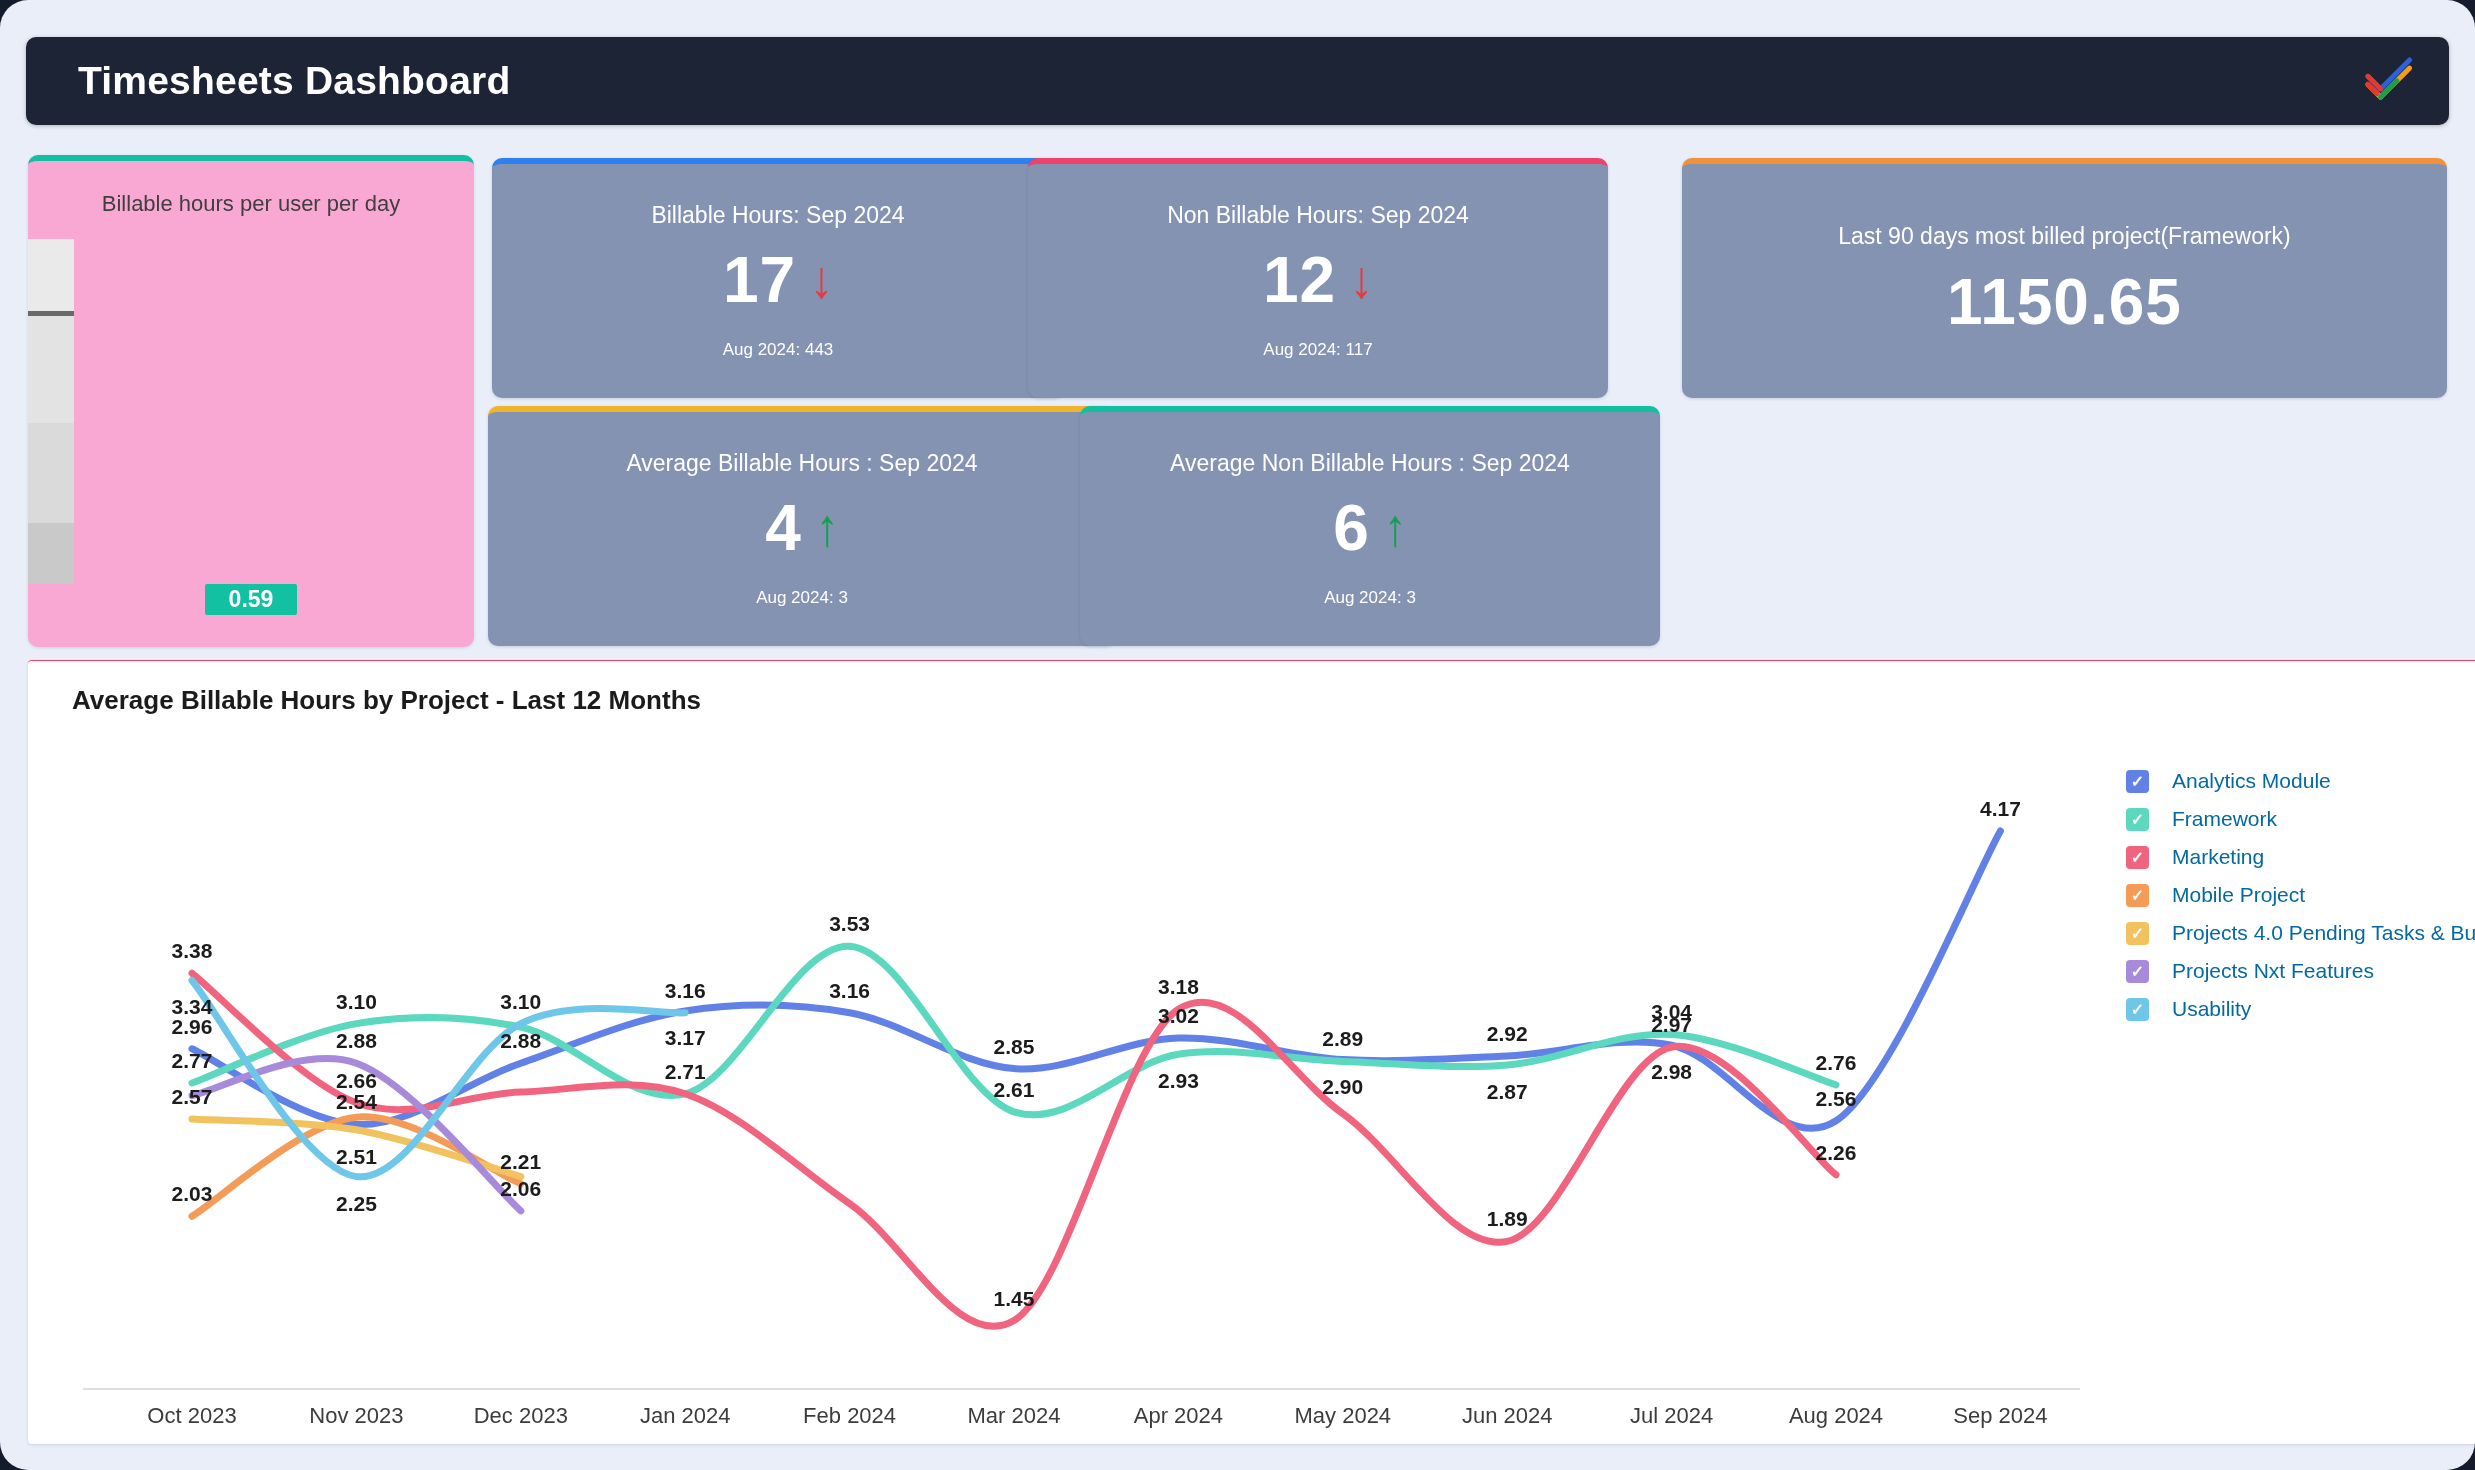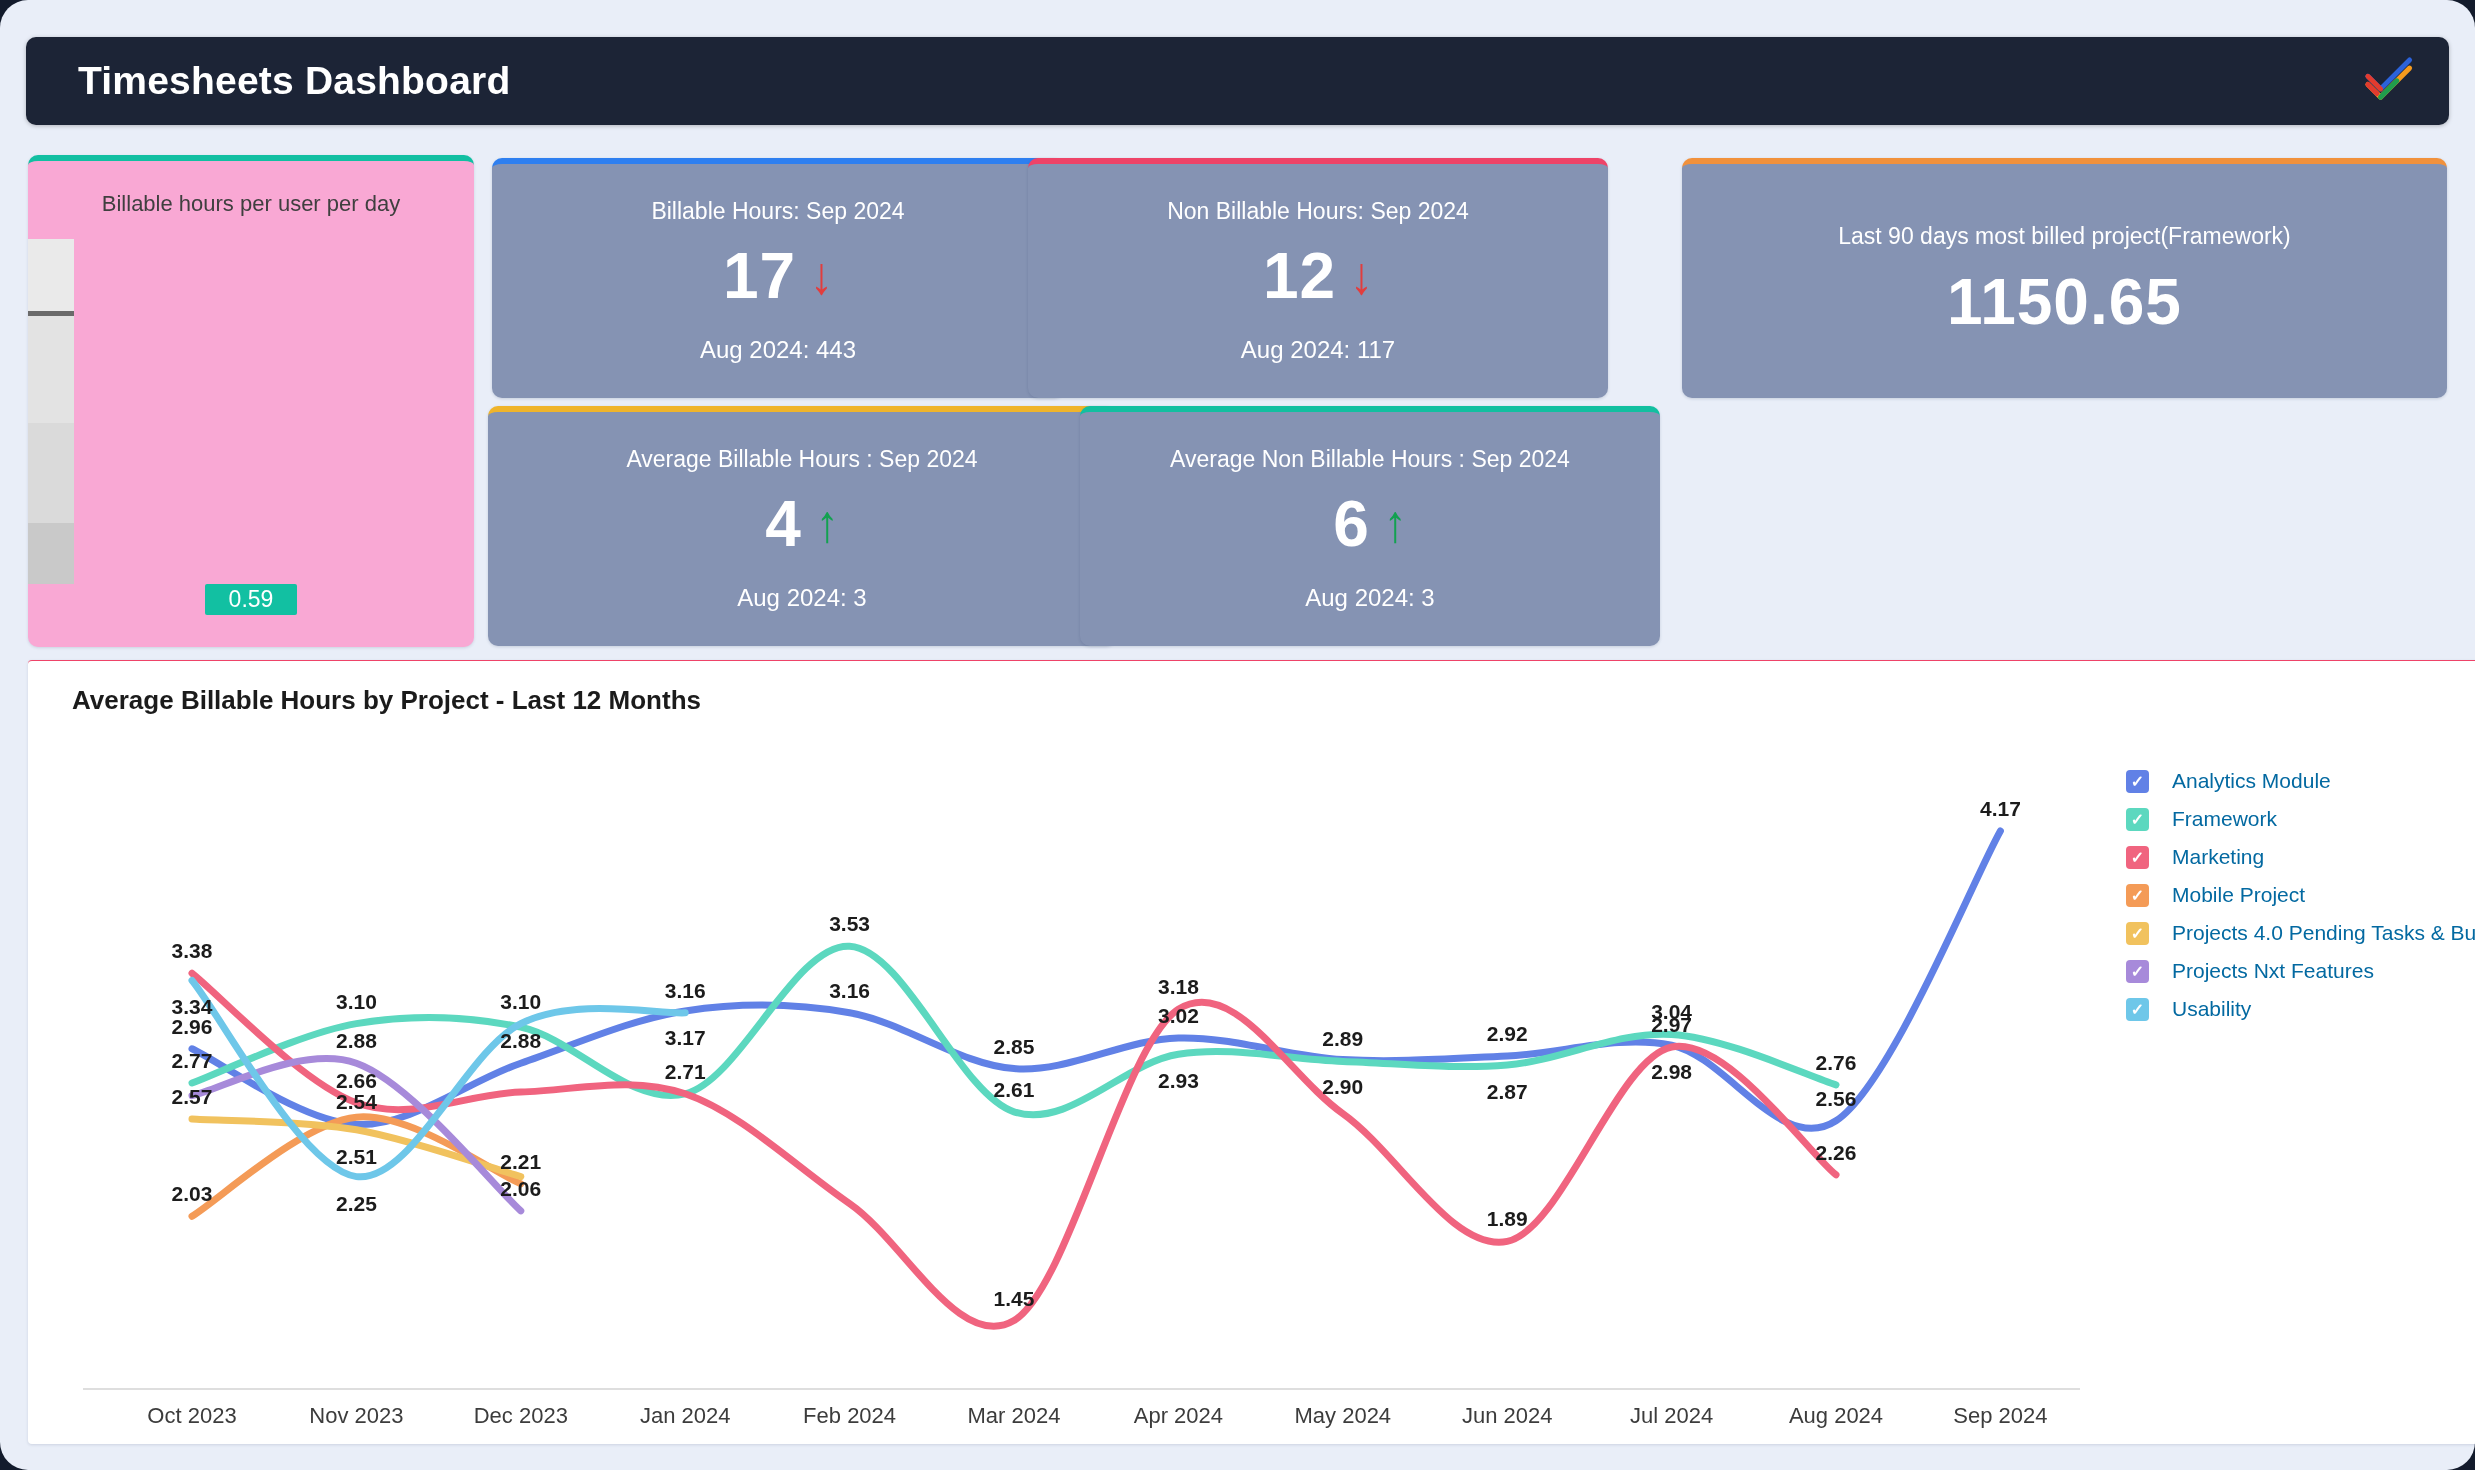--- a/index.html
+++ b/index.html
@@ -25,37 +25,37 @@
     position:absolute;border-radius:10px;background:#8593b3;
     border-top:6px solid transparent;
     box-shadow:0 1px 3px rgba(40,60,100,.18);
     display:flex;flex-direction:column;align-items:center;justify-content:center;
     color:#fff;text-align:center;
   }
   .card .k-title{font-size:23px;font-weight:400;line-height:1.2;}
   .card .k-valuerow{display:flex;align-items:center;justify-content:center;gap:14px;margin-top:14px;}
   .card .k-value{font-size:64px;font-weight:700;letter-spacing:1px;}
   .card .k-arrow{font-size:46px;font-weight:400;transform:scaleY(1.15);line-height:1;}
-  .card .k-sub{font-size:24px;margin-top:23px;font-weight:400;}
+  .card .k-sub{font-size:17px;margin-top:23px;font-weight:400;}
   
   #gauge-card{
     position:absolute;left:28px;top:155px;width:446px;height:486px;
     background:#f9a8d4;border-radius:10px;border-top:6px solid #12bfa2;
     box-shadow:0 1px 3px rgba(40,60,100,.15);
   }
   #gauge-card .g-title{margin-top:30px;text-align:center;font-size:22px;color:#3f3f3f;}
   .g-seg{position:absolute;left:0;width:46px;}
   .g-seg1{top:78px;height:74px;background:#eaeaea;}
   .g-line{top:150px;height:5px;background:#6a6a6a;z-index:2;}
   .g-seg2{top:155px;height:107px;background:#e3e3e3;}
   .g-seg3{top:262px;height:100px;background:#dadada;}
   .g-seg4{top:362px;height:61px;background:#c9c9c9;}
   .g-chip{
     position:absolute;left:177px;top:423px;width:92px;height:31px;background:#12c0a2;
-    color:#fff;font-size:23px;font-weight:400;text-align:center;line-height:31px;border-radius:2px;
+    color:#fff;font-size:23px;font-weight:700;text-align:center;line-height:31px;border-radius:2px;
   }
   
   #chart-card{
     position:absolute;left:28px;top:660px;width:2463px;height:783px;
     background:#ffffff;border-radius:4px;border-top:1px solid #4d7c0f;
     box-shadow:0 1px 3px rgba(40,60,100,.15);
   }
   #chart-title{position:absolute;left:44px;top:24px;font-size:26px;font-weight:700;color:#1b1b1b;}
   #plot{position:absolute;left:0;top:0;}
   #legend{position:absolute;left:2098px;top:108px;display:flex;flex-direction:column;gap:14px;}

